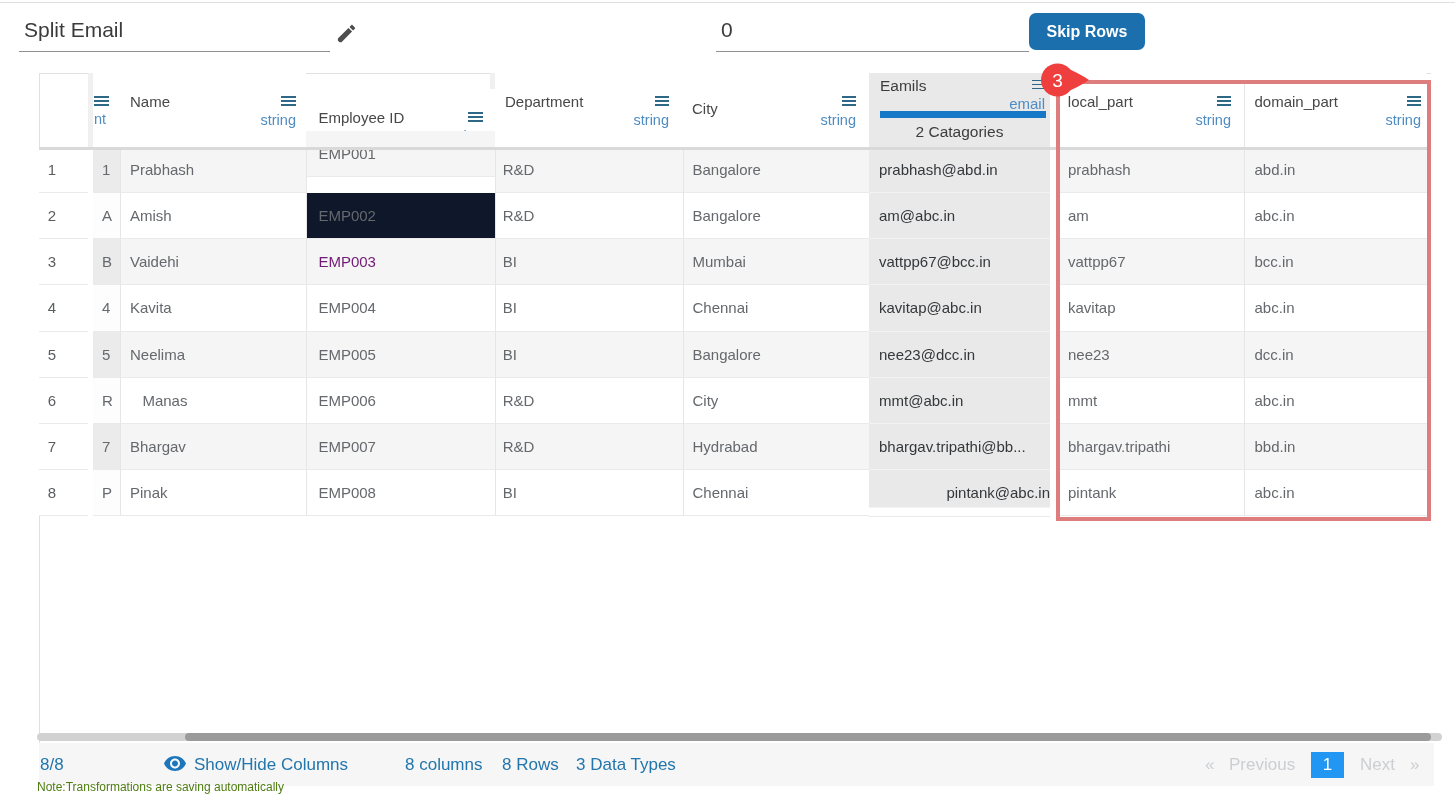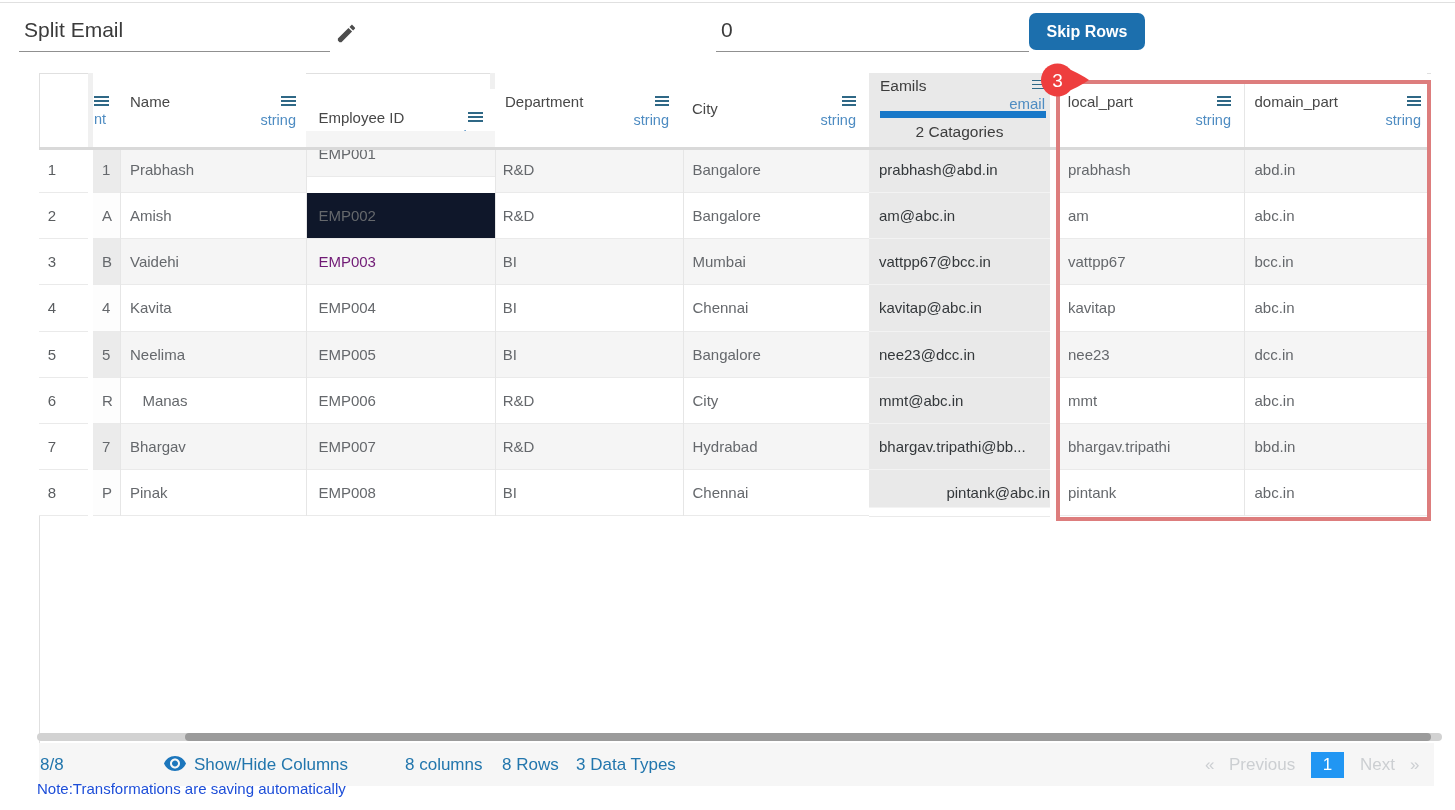--- a/index.html
+++ b/index.html
@@ -166,12 +166,12 @@
   </svg>
 <div class="ab fblue" style="left:194px;top:755px">Show/Hide Columns</div>
 <div class="ab fblue" style="left:405px;top:755px">8 columns</div>
 <div class="ab fblue" style="left:502px;top:755px">8 Rows</div>
 <div class="ab fblue" style="left:576px;top:755px">3 Data Types</div>
 <div class="ab" style="left:1205px;top:755px;font-size:17px;color:#cccfd2">«</div>
 <div class="ab" style="left:1229px;top:755px;font-size:17px;color:#cccfd2">Previous</div>
 <div class="ab" style="left:1311px;top:752px;width:33px;height:26px;background:#2196f3;color:#fff;font-size:17px;text-align:center;line-height:26px">1</div>
 <div class="ab" style="left:1360px;top:755px;font-size:17px;color:#cccfd2">Next</div>
 <div class="ab" style="left:1410px;top:755px;font-size:17px;color:#cccfd2">»</div>
-<div class="ab" style="left:37px;top:780px;font-size:15px;color:#1d4ed8">Note:Transformations are saving automatically</div>
+<div class="ab" style="left:37px;top:780px;font-size:12px;color:#4d7c0f">Note:Transformations are saving automatically</div>
 </body></html>

